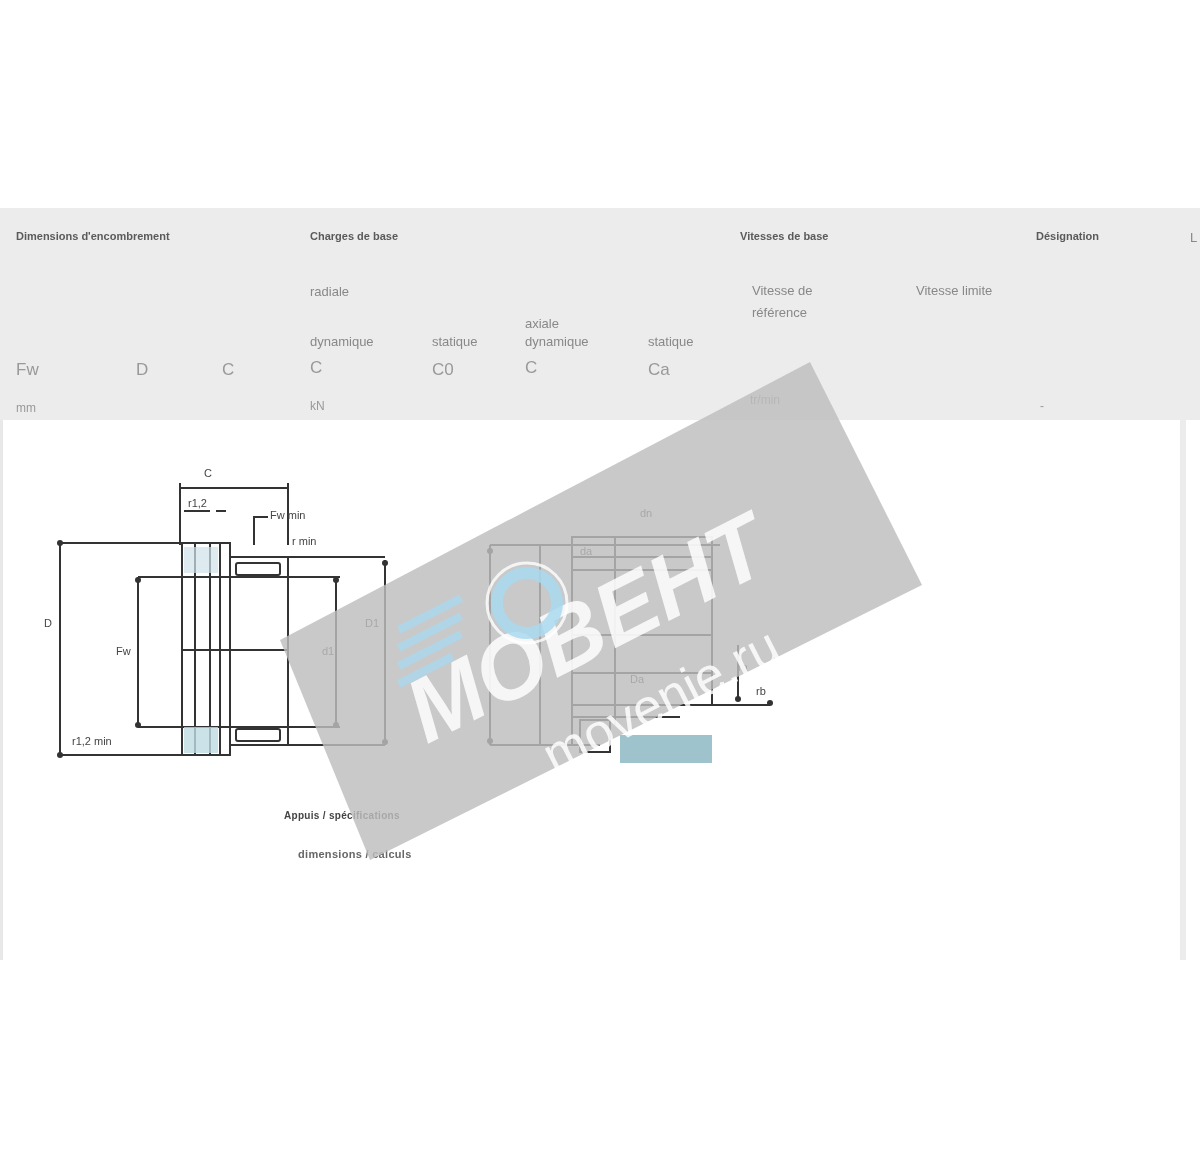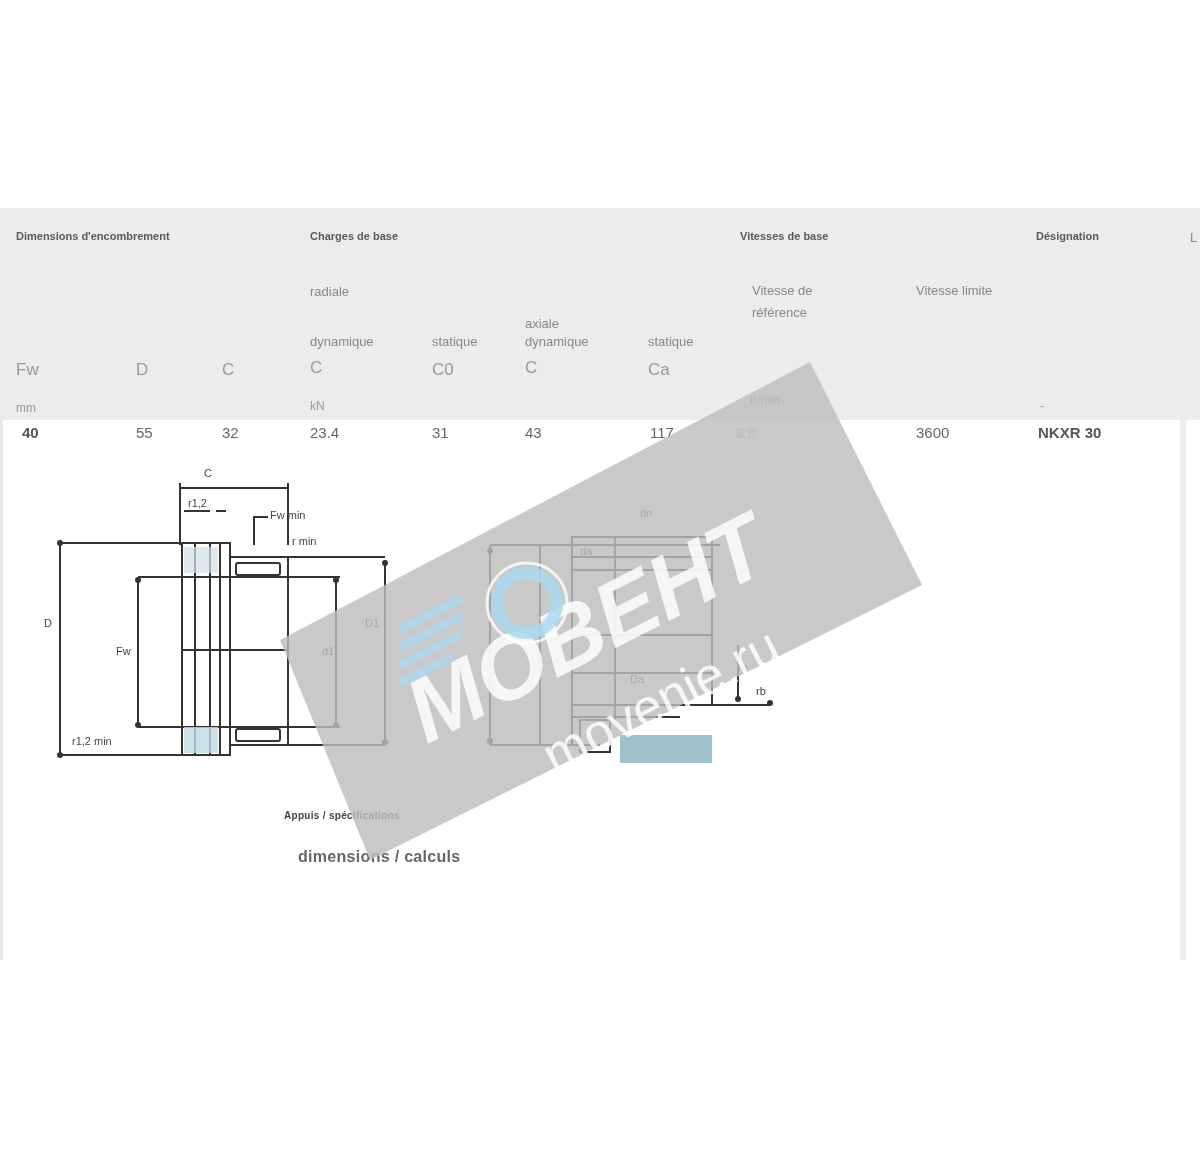--- a/index.html
+++ b/index.html
@@ -15,21 +15,21 @@
   .unit { font-size:12px; color:#999; }
 
   .data-row { position:absolute; left:0; top:212px; width:1200px; height:30px; background:#fff; }
   .dcell { position:absolute; top:4px; font-size:15px; color:#666; white-space:nowrap; }
   .dcell.bold { font-weight:bold; color:#555; }
   .left-border { position:absolute; left:0; top:212px; width:3px; height:540px; background:#e8e8e8; }
   .right-border { position:absolute; left:1180px; top:212px; width:6px; height:540px; background:#ececec; }
 
   .drawing { position:absolute; }
   .caption { position:absolute; font-size:10px; font-weight:bold; color:#444; white-space:nowrap; letter-spacing:0.3px; }
-  .caption.sub { font-weight:bold; color:#666; font-size:16px; }
+  .caption.sub { font-weight:bold; color:#666; font-size:11px; }
 
   .watermark { position:absolute; left:0; top:0; width:1200px; height:1165px; pointer-events:none; }
 </style>
 </head>
 <body>
 
 <div class="table-wrap">
   <div class="table-head">
     <div class="hcell bold" style="left:16px;top:18px;">Dimensions d'encombrement</div>
 
@@ -55,32 +55,20 @@
     <div class="hcell sym" style="left:432px;top:152px;">C0</div>
     <div class="hcell sym" style="left:525px;top:150px;">C</div>
     <div class="hcell sym" style="left:648px;top:152px;">Ca</div>
 
     <div class="hcell unit" style="left:16px;top:190px;">mm</div>
     <div class="hcell unit" style="left:310px;top:188px;">kN</div>
     <div class="hcell unit" style="left:750px;top:182px;">tr/min</div>
     <div class="hcell unit" style="left:1040px;top:188px;">-</div>
   </div>
 
-  <div class="data-row">
-    <div class="dcell bold" style="left:22px;">40</div>
-    <div class="dcell" style="left:136px;">55</div>
-    <div class="dcell" style="left:222px;">32</div>
-    <div class="dcell" style="left:310px;">23.4</div>
-    <div class="dcell" style="left:432px;">31</div>
-    <div class="dcell" style="left:525px;">43</div>
-    <div class="dcell" style="left:650px;">117</div>
-    <div class="dcell" style="left:735px;color:#bbb;">3.8</div>
-    <div class="dcell" style="left:916px;">3600</div>
-    <div class="dcell bold" style="left:1038px;">NKXR 30</div>
-  </div>
 
   <div class="left-border"></div>
   <div class="right-border"></div>
 </div>
 
 <svg class="drawing" style="left:40px;top:455px;" width="360" height="320" viewBox="0 0 360 320">
   <g stroke="#333" stroke-width="2" fill="none">
 
     <line x1="140" y1="33" x2="248" y2="33"></line>
     <line x1="140" y1="28" x2="140" y2="90"></line>

